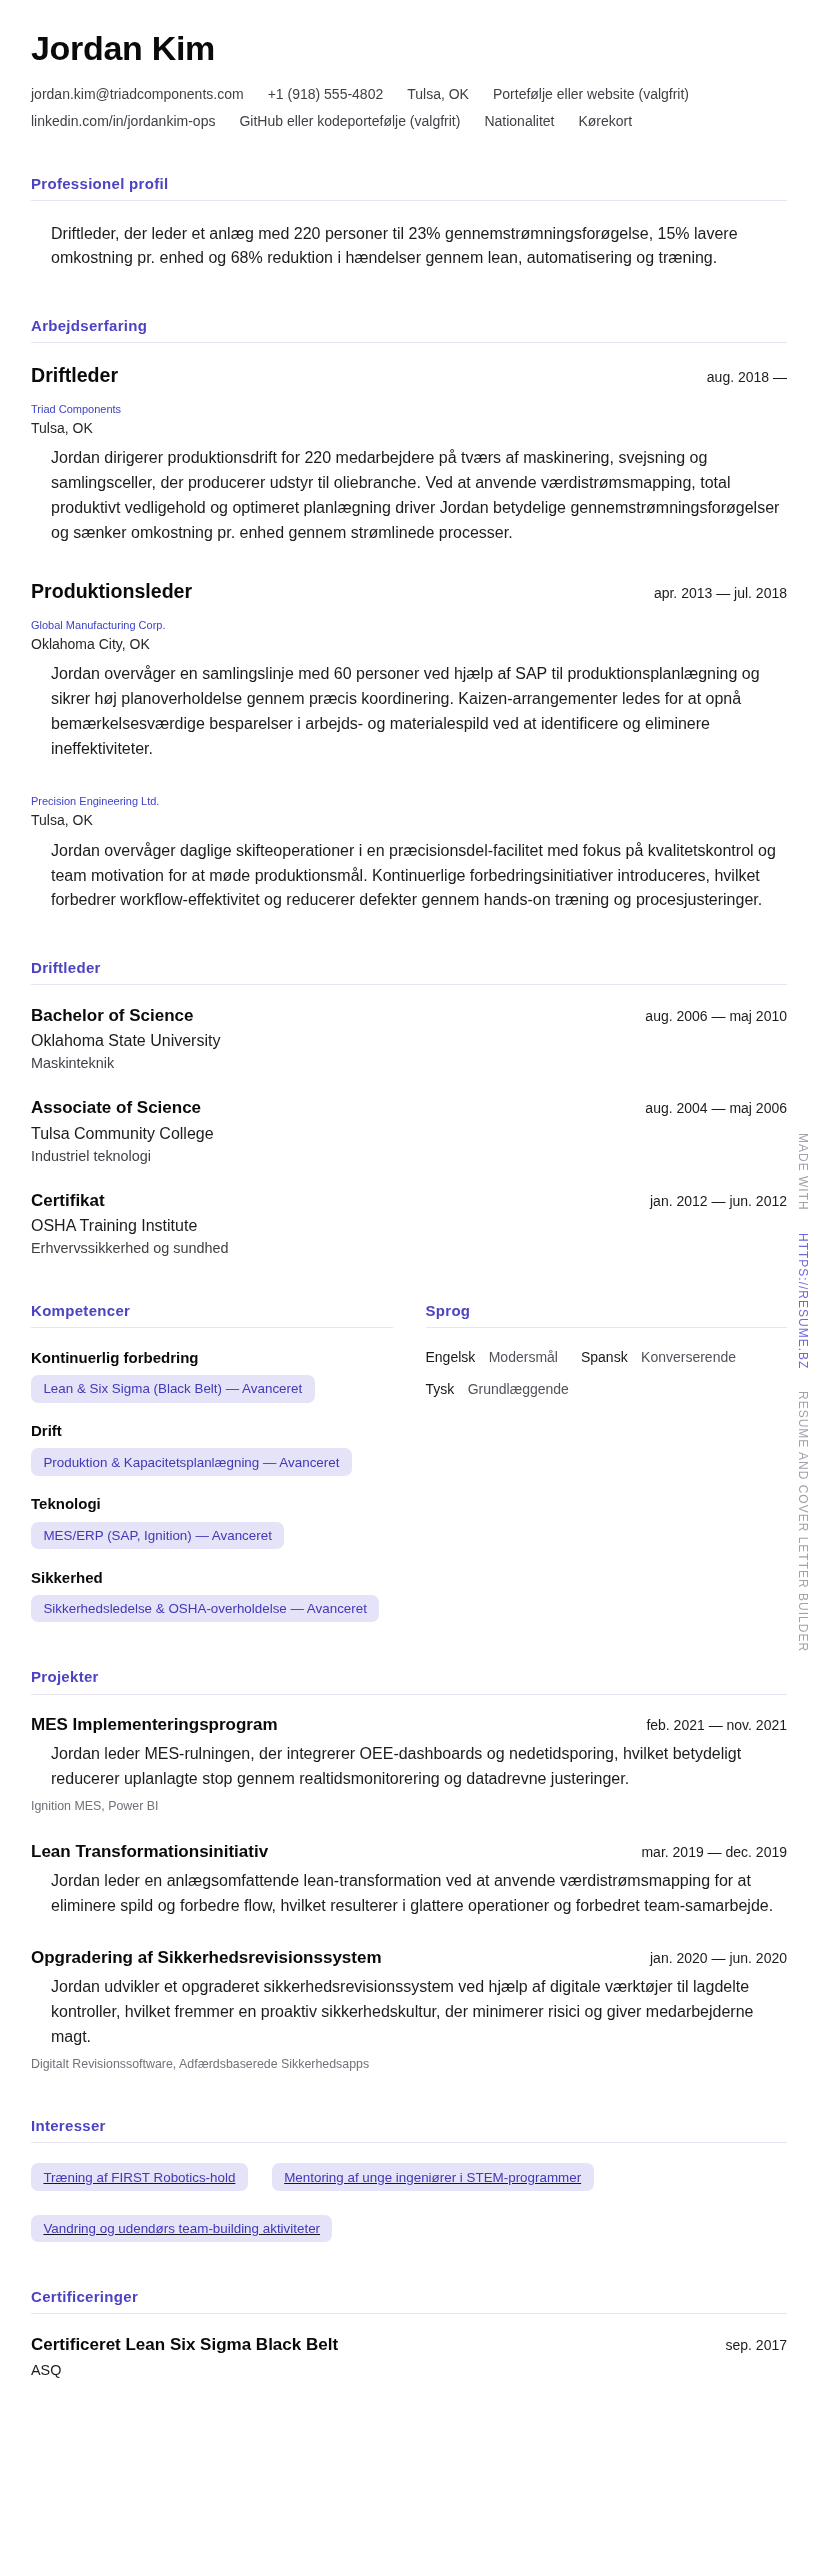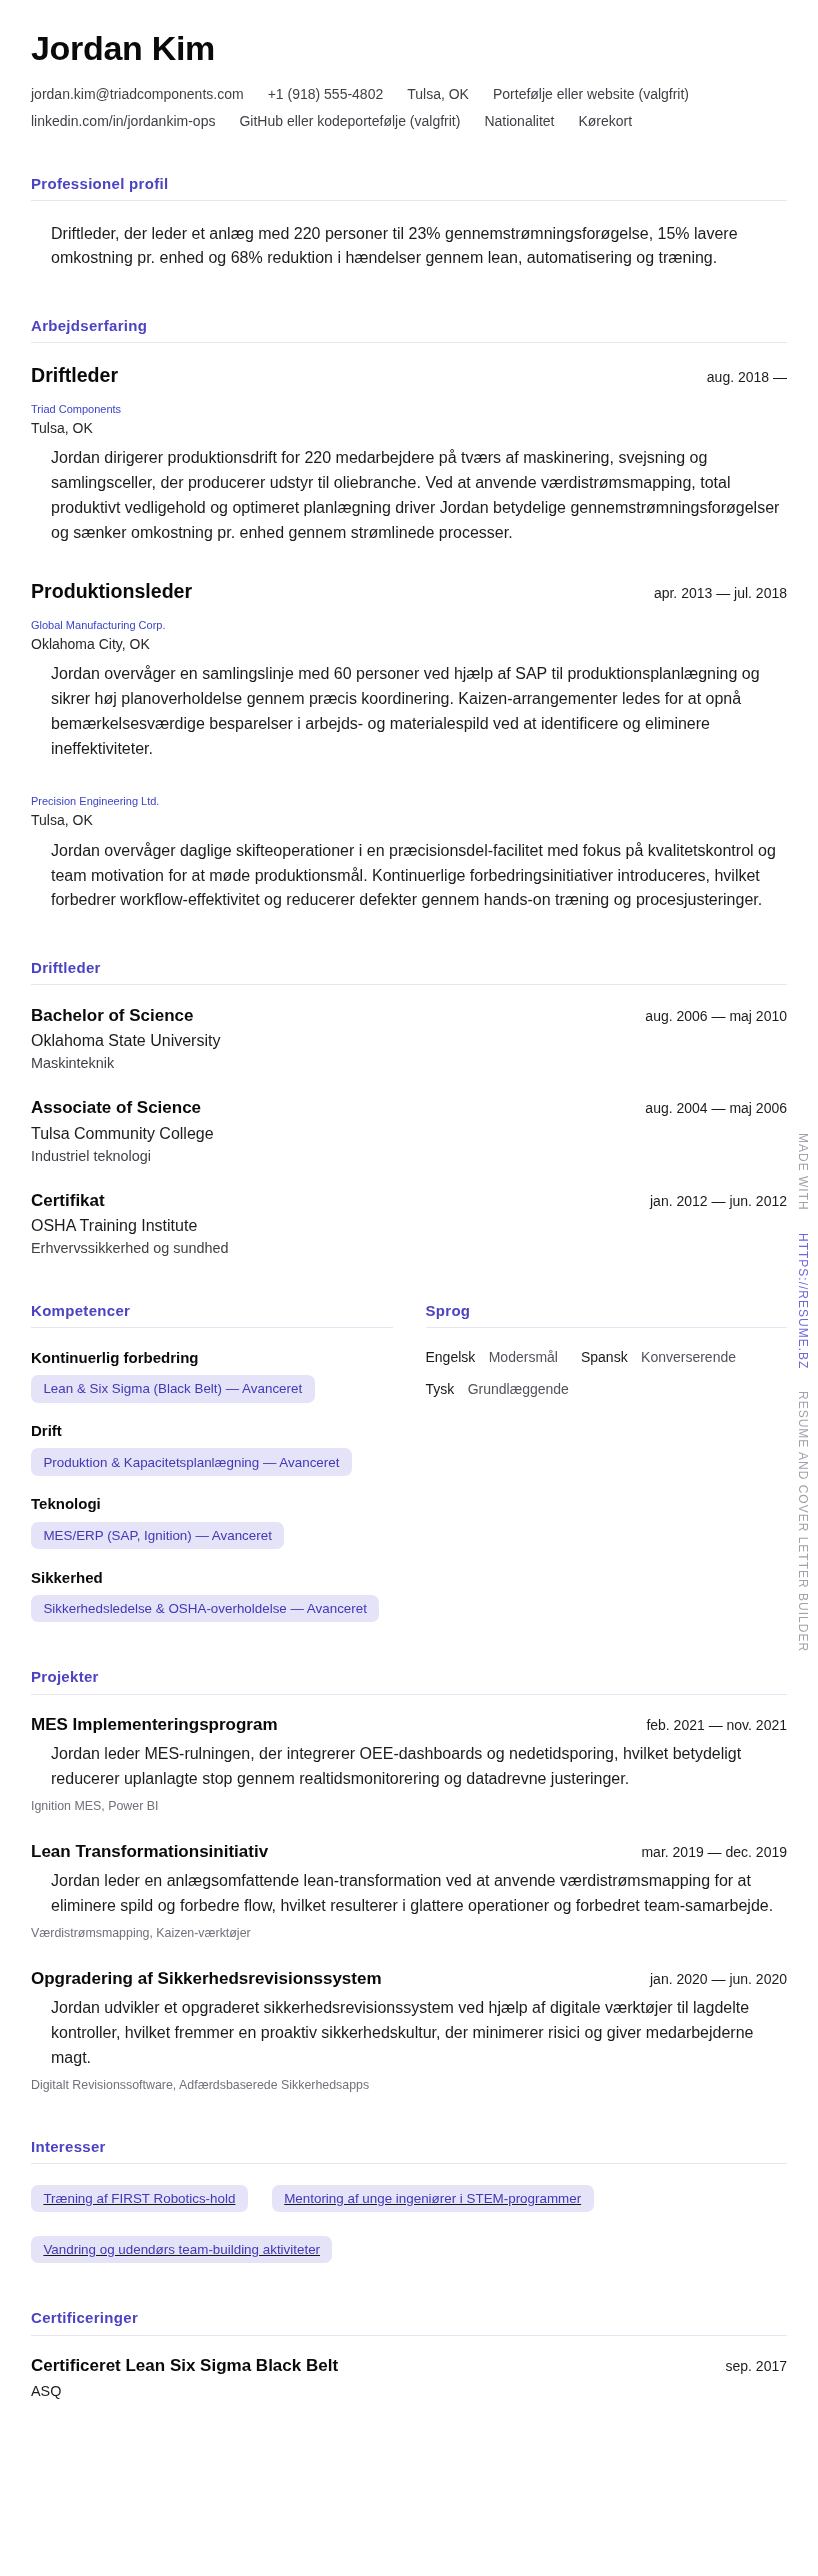--- a/index.html
+++ b/index.html
@@ -238,21 +238,20 @@
       <p class="body-text">Jordan leder MES-rulningen, der integrerer OEE-dashboards og nedetidsporing, hvilket betydeligt reducerer uplanlagte stop gennem realtidsmonitorering og datadrevne justeringer.</p>
       <div class="tools">Ignition MES, Power BI</div>
     </article>
 
     <article class="proj">
       <div class="row">
         <span class="proj-title">Lean Transformationsinitiativ</span>
         <span class="date">mar. 2019 — dec. 2019</span>
       </div>
       <p class="body-text">Jordan leder en anlægsomfattende lean-transformation ved at anvende værdistrømsmapping for at eliminere spild og forbedre flow, hvilket resulterer i glattere operationer og forbedret team-samarbejde.</p>
-      <div class="tools">Værdistrømsmapping, Kaizen-værktøjer</div>
     </article>
 
     <article class="proj">
       <div class="row">
         <span class="proj-title">Opgradering af Sikkerhedsrevisionssystem</span>
         <span class="date">jan. 2020 — jun. 2020</span>
       </div>
       <p class="body-text">Jordan udvikler et opgraderet sikkerhedsrevisionssystem ved hjælp af digitale værktøjer til lagdelte kontroller, hvilket fremmer en proaktiv sikkerhedskultur, der minimerer risici og giver medarbejderne magt.</p>
       <div class="tools">Digitalt Revisionssoftware, Adfærdsbaserede Sikkerhedsapps</div>
     </article>

